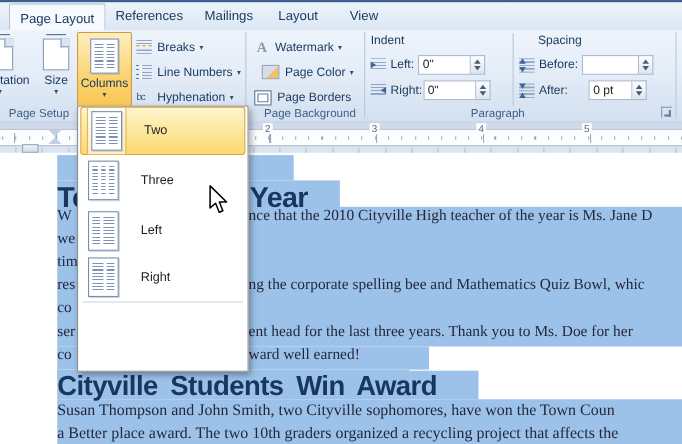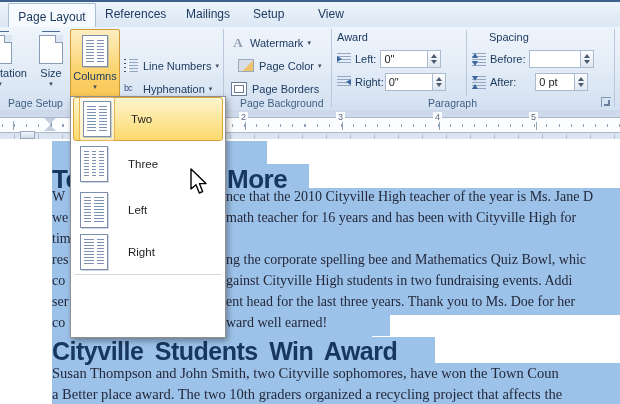--- a/index.html
+++ b/index.html
@@ -113,21 +113,21 @@
 </head>
 <body>
 
 <div class="screen">
 
   <div class="tabstrip">
     <div class="topline"></div>
     <div class="tab-active">Page Layout</div>
     <span class="tab" style="left:105px">References</span>
     <span class="tab" style="left:186px">Mailings</span>
-    <span class="tab" style="left:253px">Setup</span>
+    <span class="tab" style="left:253px">Layout</span>
     <span class="tab" style="left:318px">View</span>
   </div>
 
   <div class="ribbon">
 
     <div class="bigbtn" style="left:-26px;width:52px">
       <div class="sizeicon"></div>
       <span class="lbl">Orientation</span>
       <span class="arr">▾</span>
     </div>
@@ -138,20 +138,25 @@
       </div>
       <span class="lbl">Columns</span>
       <span class="arr">▾</span>
     </div>
     <div class="bigbtn" style="left:34px;width:34px">
       <div class="sizeicon"></div>
       <span class="lbl">Size</span>
       <span class="arr">▾</span>
     </div>
 
+    <div class="smallbtn" style="left:124px;top:5px">
+      <span class="mi mi-breaks"></span>
+      <span>Breaks</span>
+      <span class="arr">▾</span>
+    </div>
     <div class="smallbtn" style="left:124px;top:28px">
       <span class="mi mi-linenum"></span>
       <span>Line Numbers</span>
       <span class="arr">▾</span>
     </div>
     <div class="smallbtn" style="left:124px;top:51px">
       <span class="mi mi-text">bc</span>
       <span>Hyphenation</span>
       <span class="arr">▾</span>
     </div>
@@ -170,21 +175,21 @@
       <span>Page Color</span>
       <span class="arr">▾</span>
     </div>
     <div class="smallbtn" style="left:231px;top:51px">
       <span class="mi mi-border"></span>
       <span>Page Borders</span>
     </div>
     <span class="grouplabel" style="left:240px">Page Background</span>
     <div class="gsep" style="left:331px"></div>
 
-    <span class="colhdr" style="left:337px;top:4px">Award</span>
+    <span class="colhdr" style="left:337px;top:4px">Indent</span>
     <div class="fieldrow" style="left:337px;top:23px">
       <span class="ind-ic ind-left">
           <span class="tri"></span>
         </span>
       <span>Left:</span>
       <span class="numbox">0"</span>
       <span class="spin">
           <i class="up"></i>
           <i class="dn"></i>
         </span>
@@ -250,34 +255,32 @@
 
     <div class="sel" style="left:52px;top:2px;width:215px;height:23px"></div>
     <div class="sel" style="left:52px;top:25px;width:257px;height:29px"></div>
     <div class="sel" style="left:52px;top:49px;width:568px;height:127px"></div>
     <div class="sel" style="left:52px;top:176px;width:338px;height:21px"></div>
     <div class="sel" style="left:52px;top:197px;width:320px;height:7px"></div>
     <div class="sel" style="left:52px;top:198px;width:383px;height:26px"></div>
     <div class="sel" style="left:52px;top:224px;width:568px;height:41px"></div>
 
     <span class="h1t" style="left:52px;top:25px">Te</span>
-    <span class="h1t" style="left:227px;top:25px">More</span>
+    <span class="h1t" style="left:227px;top:25px">Year</span>
 
     <span class="bt" style="left:52px;top:50px">W</span>
     <span class="bt" style="left:52px;top:71px">we</span>
     <span class="bt" style="left:52px;top:92px">tim</span>
     <span class="bt" style="left:52px;top:113px">res</span>
     <span class="bt" style="left:52px;top:134px">co</span>
     <span class="bt" style="left:52px;top:155px">ser</span>
     <span class="bt" style="left:52px;top:176px">co</span>
 
     <span class="bt" style="left:226px;top:50px">nce that the 2010 Cityville High teacher of the year is Ms. Jane D</span>
-    <span class="bt" style="left:226px;top:71px">math teacher for 16 years and has been with Cityville High for</span>
     <span class="bt" style="left:226px;top:113px">ng the corporate spelling bee and Mathematics Quiz Bowl, whic</span>
-    <span class="bt" style="left:226px;top:134px">gainst Cityville High students in two fundraising events. Addi</span>
     <span class="bt" style="left:226px;top:155px">ent head for the last three years. Thank you to Ms. Doe for her</span>
     <span class="bt" style="left:226px;top:176px">ward well earned!</span>
 
     <span class="h2t" style="left:52px;top:198px">Cityville Students Win Award</span>
     <span class="bt2" style="left:52px;top:226px">Susan Thompson and John Smith, two Cityville sophomores, have won the Town Coun</span>
     <span class="bt2" style="left:52px;top:247px">a Better place award. The two 10th graders organized a recycling project that affects the</span>
   </div>
 
   <div class="menu">
     <div class="mitem rowhover" style="height:44px">

